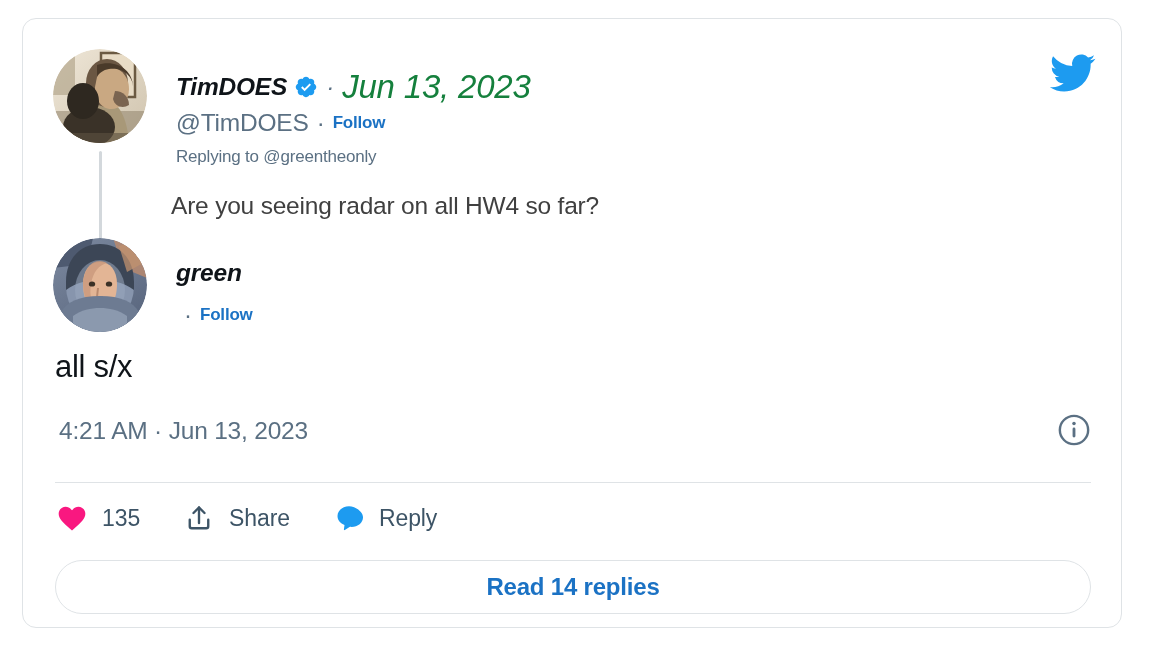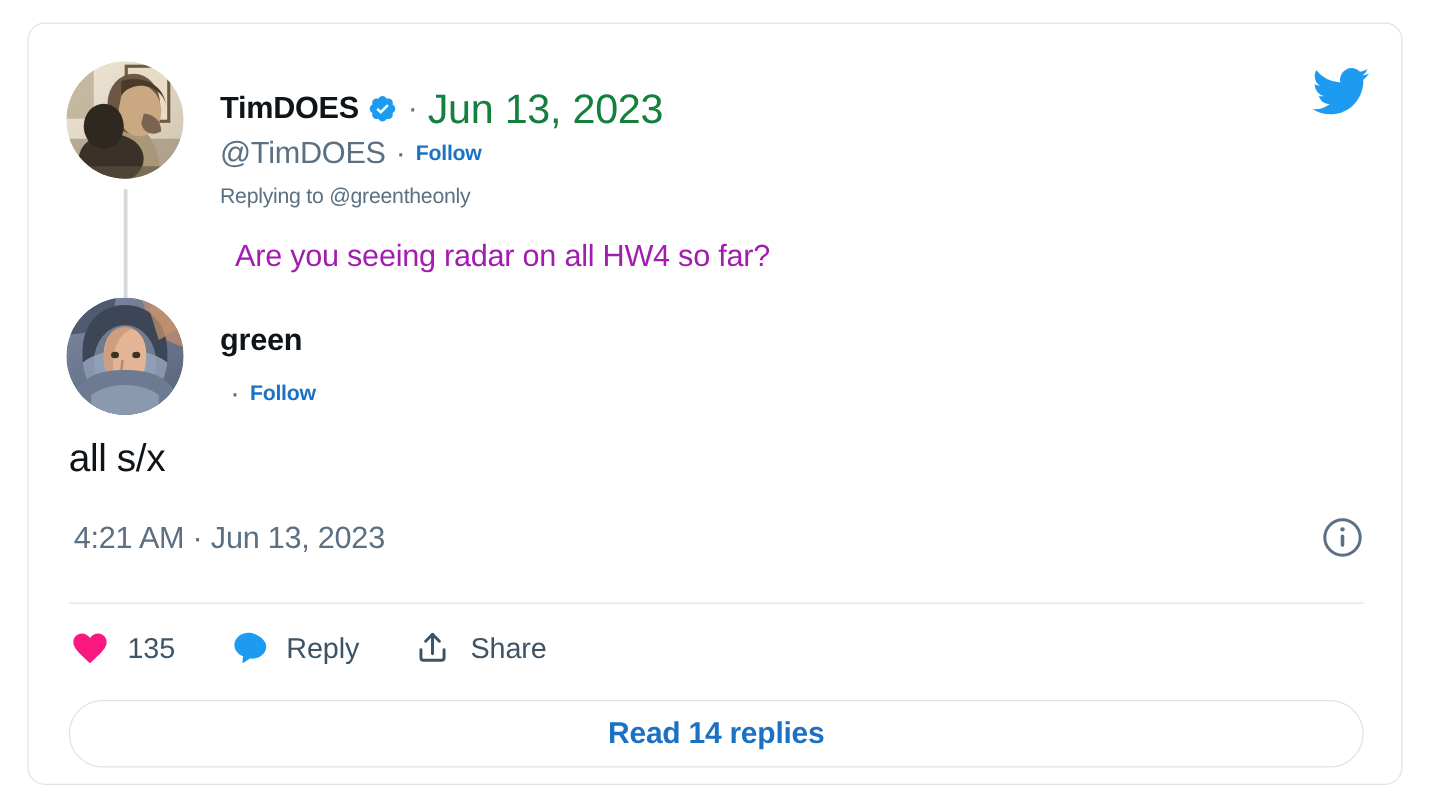--- a/index.html
+++ b/index.html
@@ -58,20 +58,21 @@
     border-radius: 2px;
   }
 
   
   .name-row {
     position: absolute;
     left: 153px;
     white-space: nowrap;
     display: flex;
     align-items: center;
+    font-style: italic;
   }
   .display-name {
     font-size: 24.5px;
     font-weight: bold;
     color: #0f1419;
     letter-spacing: -0.2px;
   }
   .verified-badge {
     display: inline-block;
     margin-left: 7px;
@@ -114,23 +115,23 @@
     position: absolute;
     left: 153px;
     font-size: 17px;
     color: #5b7083;
     white-space: nowrap;
     letter-spacing: -0.2px;
   }
 
   .parent-body {
     position: absolute;
-    left: 165px;
+    left: 148px;
     font-size: 24.5px;
-    color: #a21caf;
+    color: #404040;
     white-space: nowrap;
     letter-spacing: -0.2px;
   }
 
   
   .bird-logo {
     position: absolute;
     right: 25px;
     top: 30px;
     width: 48px;
@@ -368,38 +369,38 @@
         <svg viewBox="0 0 24 24" width="32" height="32" xmlns="http://www.w3.org/2000/svg">
           <path fill="#f91880" d="M12 21.4l-1.5-1.36C5.2 15.23 2 12.33 2 8.77 2 5.87 4.28 3.6 7.18 3.6c1.64 0 3.21.76 4.22 1.96l.6.71.6-.71c1.01-1.2 2.58-1.96 4.22-1.96C19.72 3.6 22 5.87 22 8.77c0 3.56-3.2 6.46-8.5 11.28L12 21.4z"></path>
         </svg>
       </span>
       <span class="action-label">135</span>
     </div>
 
     <div class="action">
       <span class="action-icon">
         <svg viewBox="0 0 24 24" width="30" height="30" xmlns="http://www.w3.org/2000/svg">
-          <path fill="#1d9bf0" d="M12 2.6C6.9 2.6 2.8 6.1 2.8 10.4c0 3.2 2.3 6 5.6 7.2l-.5 3.6c-.05.42.4.72.76.5l4.1-2.6c.42.04.83.06 1.25.06 5.1 0 9.2-3.5 9.2-7.8S17.1 2.6 12 2.6z"></path>
-        </svg>
-      </span>
-      <span class="action-label">Reply</span>
-    </div>
-
-    <div class="action">
-      <span class="action-icon">
-        <svg viewBox="0 0 24 24" width="30" height="30" xmlns="http://www.w3.org/2000/svg">
           <g fill="none" stroke="#3d5466" stroke-width="1.9" stroke-linecap="round" stroke-linejoin="round">
             <path d="M12 16V3.6"></path>
             <path d="M7.6 8L12 3.6 16.4 8"></path>
             <path d="M4.6 13.4v5.2a1.6 1.6 0 0 0 1.6 1.6h11.6a1.6 1.6 0 0 0 1.6-1.6v-5.2"></path>
           </g>
         </svg>
       </span>
       <span class="action-label">Share</span>
     </div>
 
+    <div class="action">
+      <span class="action-icon">
+        <svg viewBox="0 0 24 24" width="30" height="30" xmlns="http://www.w3.org/2000/svg">
+          <path fill="#1d9bf0" d="M12 2.6C6.9 2.6 2.8 6.1 2.8 10.4c0 3.2 2.3 6 5.6 7.2l-.5 3.6c-.05.42.4.72.76.5l4.1-2.6c.42.04.83.06 1.25.06 5.1 0 9.2-3.5 9.2-7.8S17.1 2.6 12 2.6z"></path>
+        </svg>
+      </span>
+      <span class="action-label">Reply</span>
+    </div>
+
   </div>
 
   <div class="read-replies">
     <span class="read-replies-label">Read 14 replies</span>
   </div>
 
 </div>
 
 </body></html>

